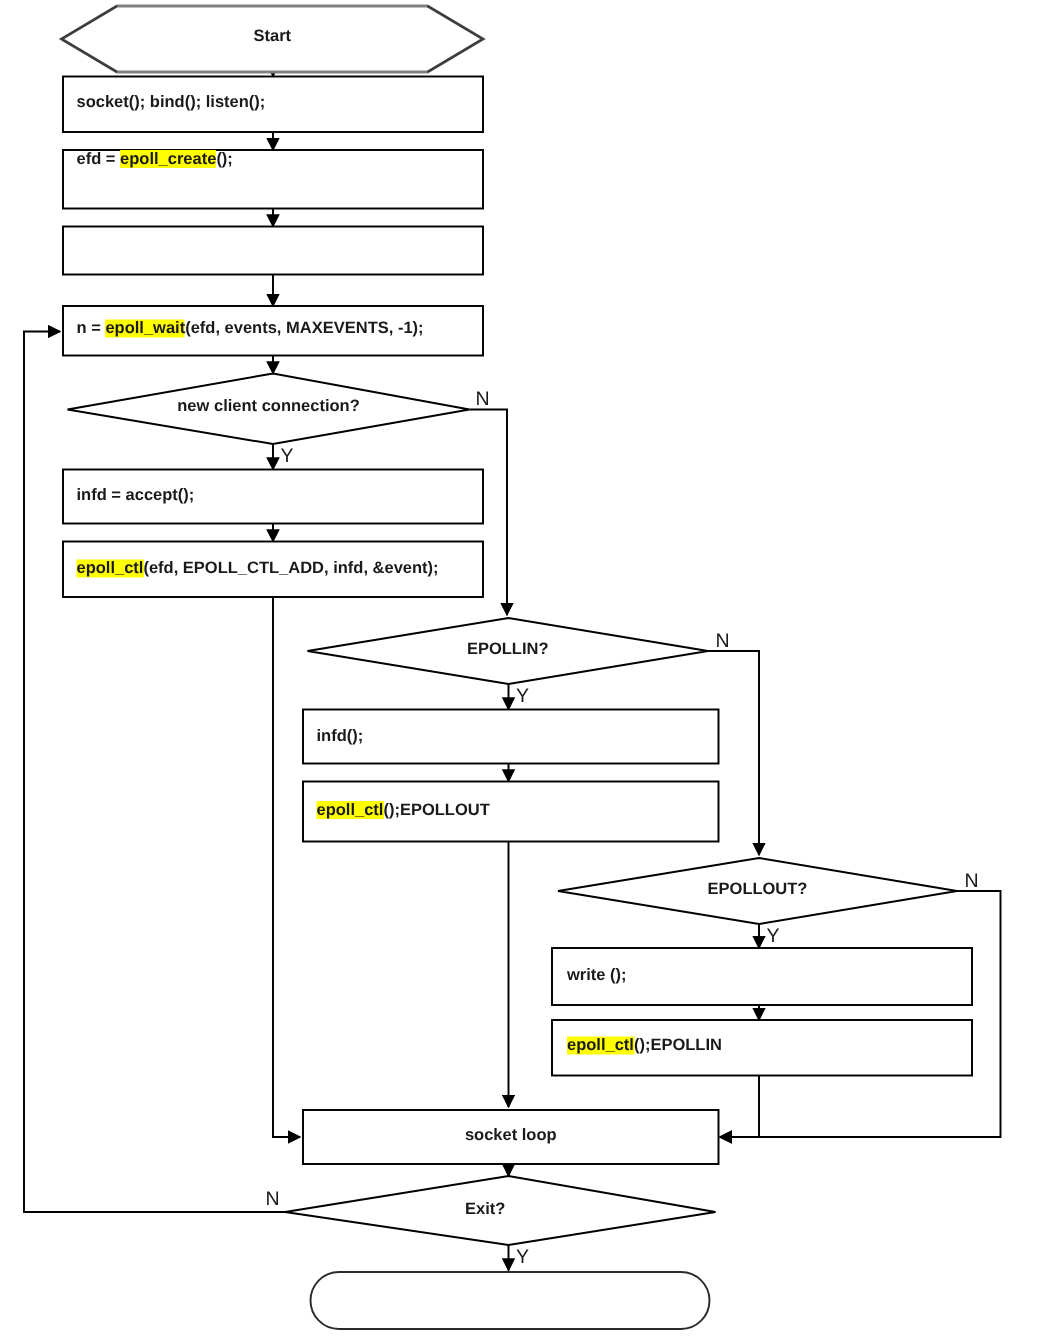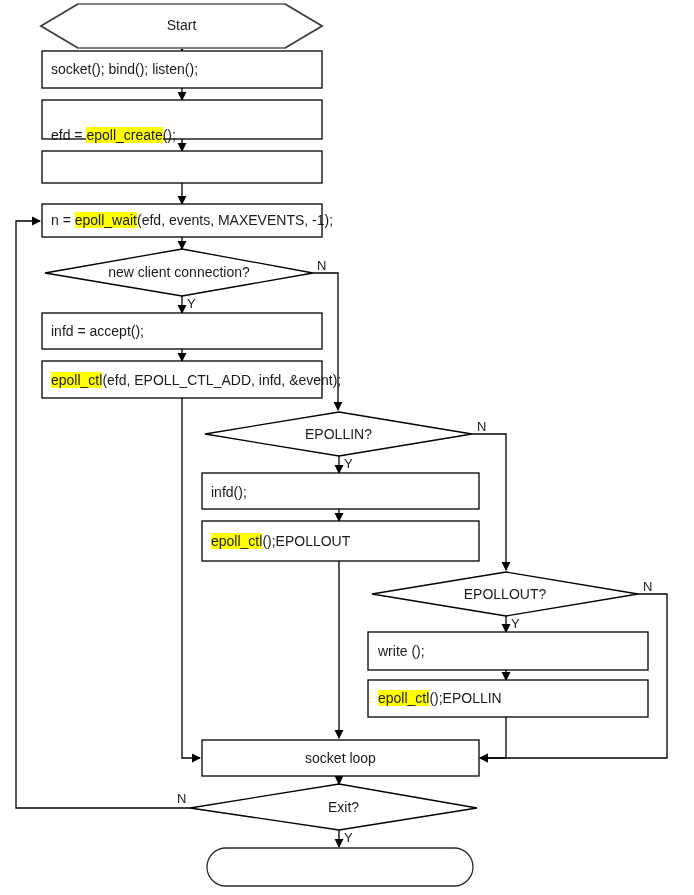--- a/index.html
+++ b/index.html
@@ -20,25 +20,26 @@
   }
   svg.layer {
     position: absolute;
     left: 0;
     top: 0;
     width: 694px;
     height: 895px;
   }
   .node-text {
     position: absolute;
-    font-size: 14px;
+    font-size: 11px;
     line-height: 1.1;
     color: #1a1a1a;
     white-space: nowrap;
     pointer-events: none;
+    font-weight: bold;
   }
   .node-text.centered {
     text-align: center;
   }
   .hl {
     background: #ffff00;
   }
   .edge-label {
     position: absolute;
     font-size: 13px;
@@ -127,21 +128,21 @@
     <polygon points="372,594 506,572 638,594 506,616" fill="#ffffff" stroke="#000000" stroke-width="1.3"></polygon>
     <polygon points="190,808 339,784 477,808 339,830" fill="#ffffff" stroke="#000000" stroke-width="1.3"></polygon>
 
     <rect x="207" y="848" width="266" height="38" rx="19" ry="19" fill="#ffffff" stroke="#2b2b2b" stroke-width="1.3"></rect>
   </svg>
 
   <div class="node-text centered" style="left:41px; top:18px; width:281px;">Start</div>
 
   <div class="node-text" style="left:51px; top:62px;">socket(); bind(); listen();</div>
 
-  <div class="node-text" style="left:51px; top:128px;"><span>efd = </span><span class="hl">epoll_create</span><span>();</span></div>
+  <div class="node-text" style="left:51px; top:100px;"><span>efd = </span><span class="hl">epoll_create</span><span>();</span></div>
 
 
   <div class="node-text" style="left:51px; top:213px;"><span>n = </span><span class="hl">epoll_wait</span><span>(efd, events, MAXEVENTS, -1);</span></div>
 
   <div class="node-text centered" style="left:45px; top:265px; width:268px;">new client connection?</div>
 
   <div class="node-text" style="left:51px; top:324px;">infd = accept();</div>
 
   <div class="node-text" style="left:51px; top:373px;"><span></span><span class="hl">epoll_ctl</span><span>(efd, EPOLL_CTL_ADD, infd, &amp;event);</span></div>
 
@@ -152,21 +153,21 @@
   <div class="node-text" style="left:211px; top:534px;"><span></span><span class="hl">epoll_ctl</span><span>();EPOLLOUT</span></div>
 
   <div class="node-text centered" style="left:372px; top:587px; width:266px;">EPOLLOUT?</div>
 
   <div class="node-text" style="left:378px; top:644px;">write ();</div>
 
   <div class="node-text" style="left:378px; top:691px;"><span></span><span class="hl">epoll_ctl</span><span>();EPOLLIN</span></div>
 
   <div class="node-text centered" style="left:202px; top:751px; width:277px;">socket loop</div>
 
-  <div class="node-text centered" style="left:200px; top:800px; width:287px;">Exit?</div>
+  <div class="node-text centered" style="left:180px; top:800px; width:287px;">Exit?</div>
 
   <div class="node-text centered" style="left:207px; top:896px; width:244px;">Exit</div>
 
   <div class="edge-label" style="left:317px; top:258px;">N</div>
   <div class="edge-label" style="left:187px; top:296px;">Y</div>
 
   <div class="edge-label" style="left:477px; top:419px;">N</div>
   <div class="edge-label" style="left:344px; top:456px;">Y</div>
 
   <div class="edge-label" style="left:643px; top:579px;">N</div>

